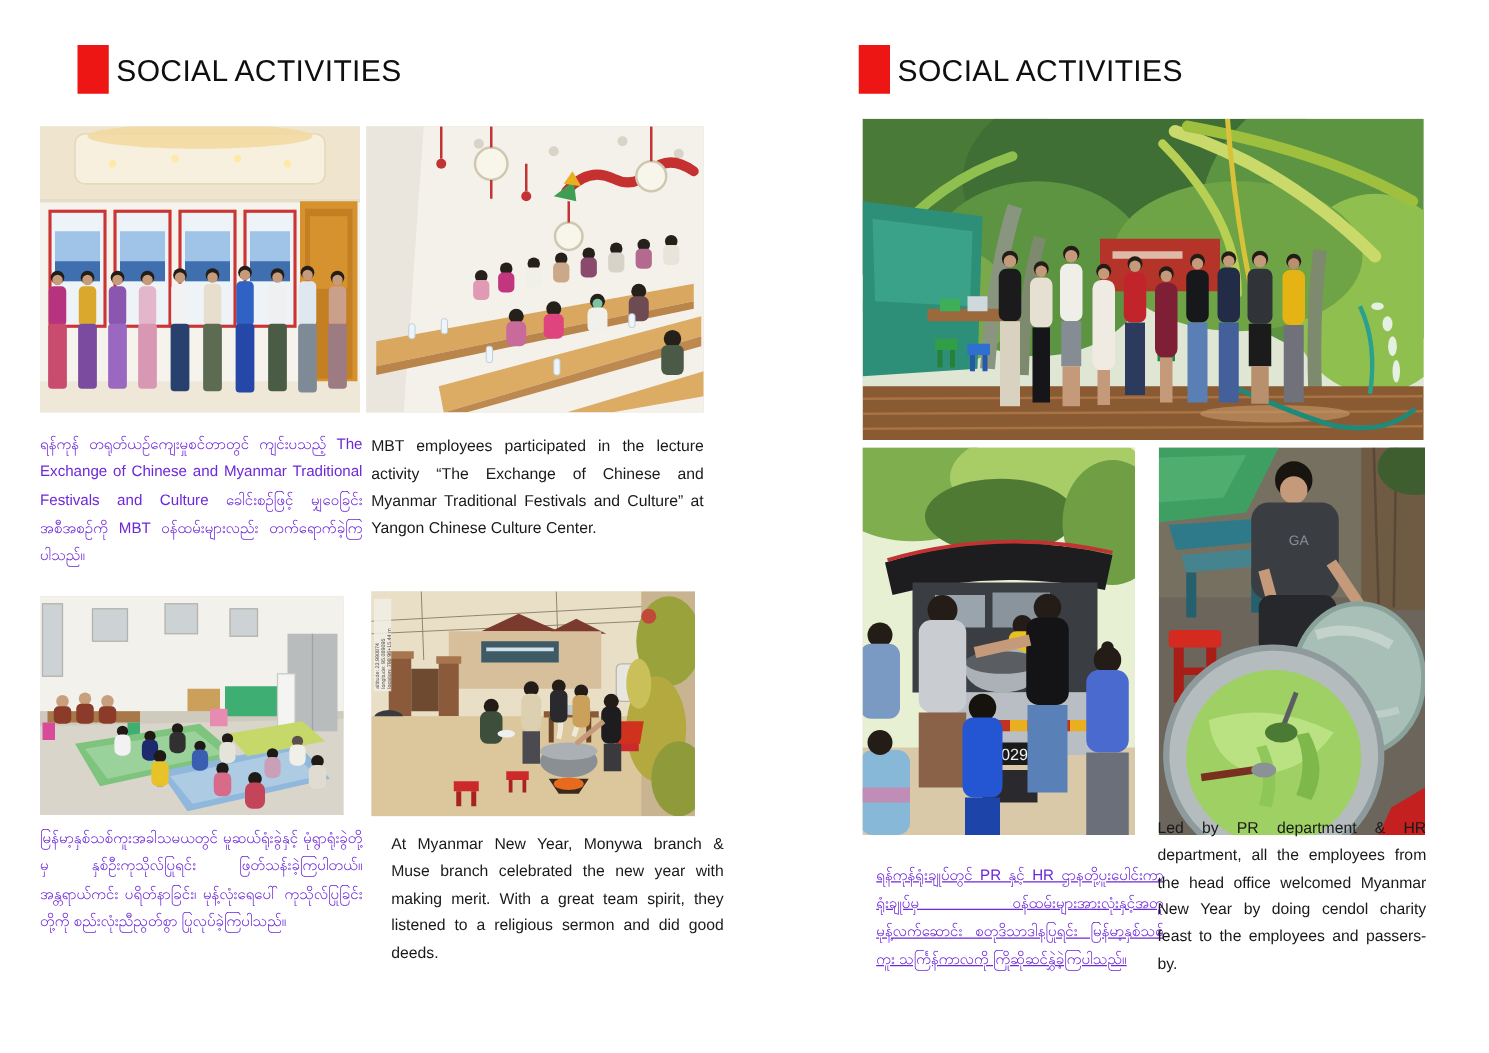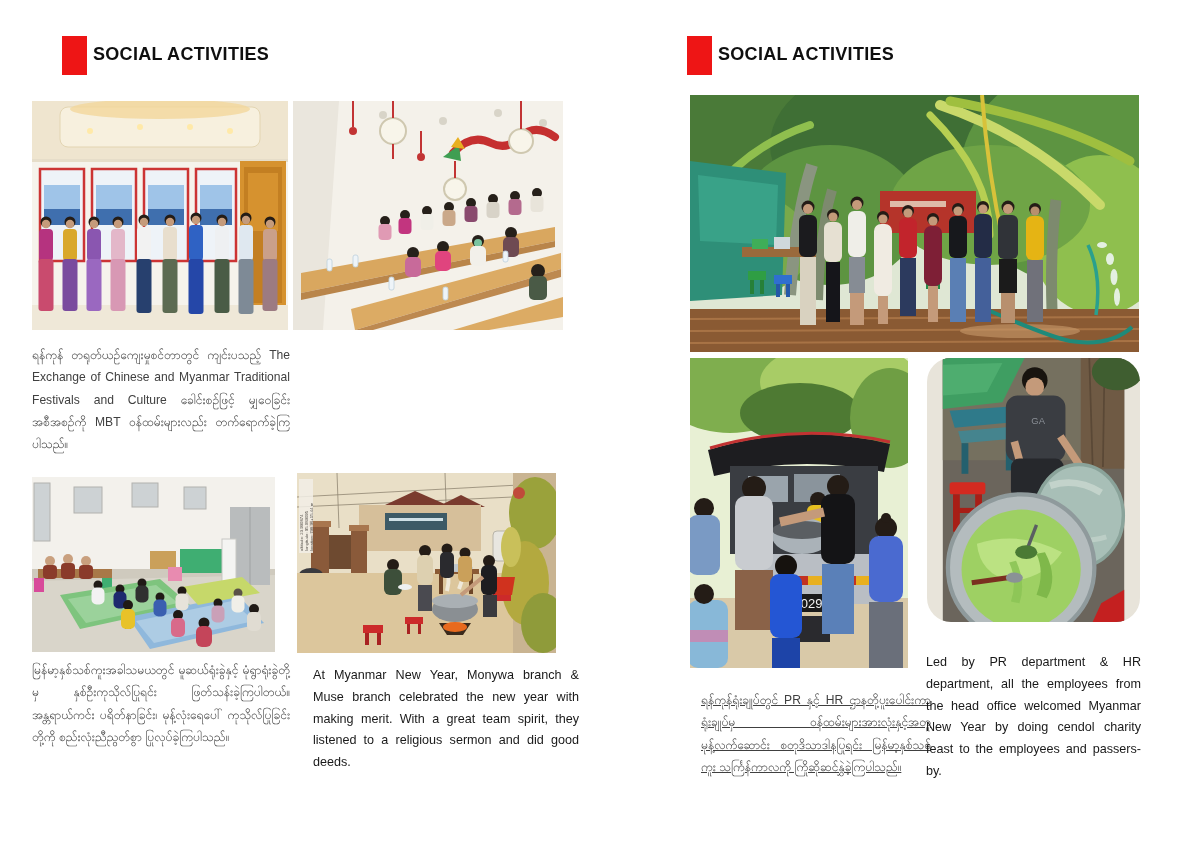--- a/index.html
+++ b/index.html
@@ -1,22 +1,22 @@
 <!DOCTYPE html>
 <html><head>
 <meta charset="utf-8">
 <style>
   html,body{margin:0;padding:0;background:#ffffff;}
   .sheet{position:relative;width:1191px;height:842px;background:#ffffff;overflow:hidden;
          font-family:"Liberation Sans", sans-serif;}
   .abs{position:absolute;}
   .hdr-rect{width:25px;height:39px;background:#ee1515;}
-  .hdr-title{font-size:18px;font-weight:bold;color:#0f0f0f;letter-spacing:.3px;white-space:nowrap;}
+  .hdr-title{font-size:24px;font-weight:normal;color:#0f0f0f;letter-spacing:.3px;white-space:nowrap;}
   .para-en{font-size:12.6px;line-height:21.8px;text-align:justify;color:#191919;}
-  .para-my{font-size:12.1px;line-height:22.3px;text-align:justify;color:#404040;}
+  .para-my{font-size:12.1px;line-height:22.3px;text-align:justify;color:#6d28d9;}
   .photo{overflow:hidden;background:#e8e4da;}
   .photo svg{display:block;width:100%;height:100%;}
 </style>
 </head>
 <body>
 
 <div class="sheet">
 
   <div class="abs hdr-rect" style="left:62px;top:36px;"></div>
   <div class="abs hdr-title" style="left:93px;top:44px;">SOCIAL ACTIVITIES</div>
@@ -219,20 +219,21 @@
           <rect x="60" y="154" width="5" height="12" rx="2"></rect>
         <rect x="96" y="176" width="5" height="13" rx="2"></rect>
           <rect x="150" y="186" width="5" height="13" rx="2"></rect>
         <rect x="210" y="150" width="5" height="11" rx="2"></rect>
       </g>
     </svg>
   </div>
 
   <div class="abs para-my" style="left:32px;top:344px;width:258px;">ရန်ကုန် တရုတ်ယဉ်ကျေးမှုစင်တာတွင် ကျင်းပသည့် The Exchange of Chinese and Myanmar Traditional Festivals and Culture ခေါင်းစဉ်ဖြင့် မျှဝေခြင်းအစီအစဉ်ကို MBT ဝန်ထမ်းများလည်း တက်ရောက်ခဲ့ကြပါသည်။</div>
 
+  <div class="abs para-en" style="left:297px;top:347px;width:266px;">MBT employees participated in the lecture activity “The Exchange of Chinese and Myanmar Traditional Festivals and Culture” at Yangon Chinese Culture Center.</div>
 
   <div class="abs photo" style="left:32px;top:477px;width:243px;height:175px;">
     <svg viewBox="0 0 243 175">
       <rect width="243" height="175" fill="#f3f1ec"></rect>
       <rect y="92" width="243" height="83" fill="#d9d5ca"></rect>
       <polygon points="0,92 243,92 243,98 0,104" fill="#cfcabe"></polygon>
       <g fill="#cdd2d4" stroke="#b2b2ae">
         <rect x="2" y="6" width="16" height="58"></rect>
           <rect x="42" y="10" width="28" height="26"></rect>
         <rect x="100" y="6" width="26" height="24"></rect>
@@ -595,21 +596,21 @@
           <rect x="-17" y="74" width="34" height="66" fill="#6a6f7a"></rect>
         </g>
       <g transform="translate(8,262)">
           <rect x="-10" y="-20" width="40" height="68" rx="10" fill="#88b8d8"></rect>
           <circle cx="6" cy="-26" r="10" fill="#241c16"></circle>
           <rect x="-10" y="10" width="40" height="12" fill="#d87aa8" opacity="0.7"></rect>
         </g>
     </svg>
   </div>
 
-  <div class="abs photo" style="left:927px;top:358px;width:213px;height:264px;border-radius:24px;">
+  <div class="abs photo" style="left:927px;top:358px;width:213px;height:310px;">
     <svg viewBox="0 0 213 310">
       <rect width="213" height="310" fill="#6b655c"></rect>
       <rect y="0" width="213" height="120" fill="#75705f"></rect>
       <polygon points="0,0 96,0 70,52 0,60" fill="#3f9e62"></polygon>
       <polygon points="0,8 70,6 52,40 0,44" fill="#58b878" opacity="0.6"></polygon>
 
       <polygon points="8,62 92,56 96,74 14,82" fill="#2f7a8a"></polygon>
       <polygon points="18,86 88,80 90,94 22,100" fill="#3a8a9a" opacity="0.8"></polygon>
       <rect x="22" y="100" width="8" height="36" fill="#24606e"></rect>
         <rect x="74" y="96" width="8" height="36" fill="#24606e"></rect>

